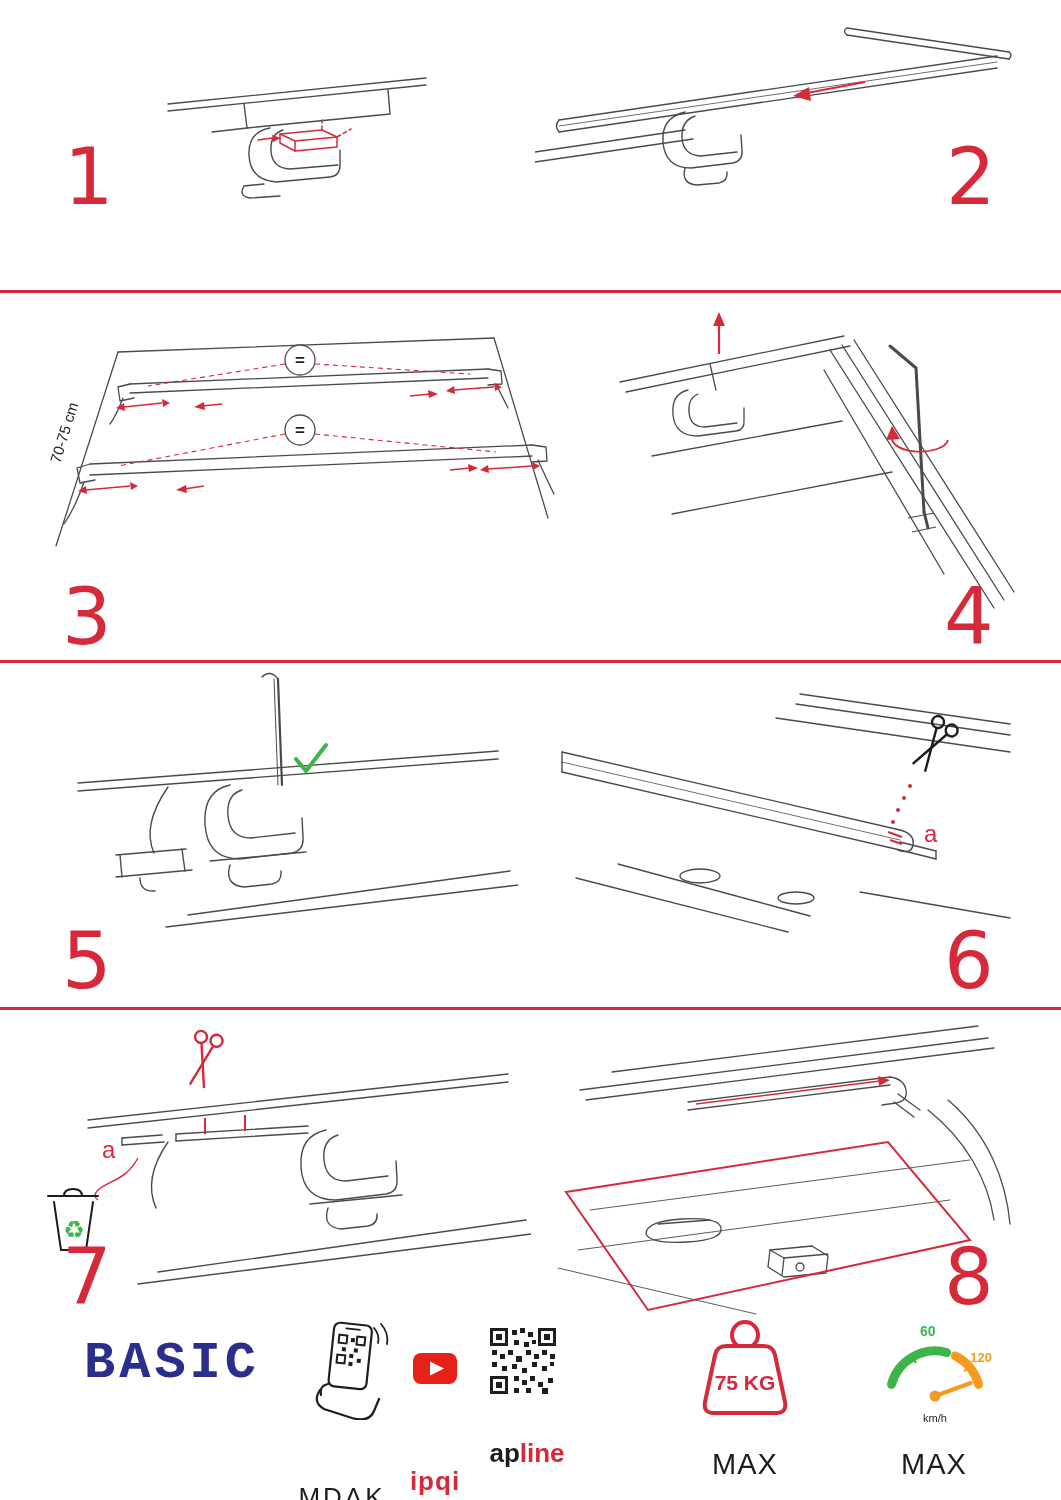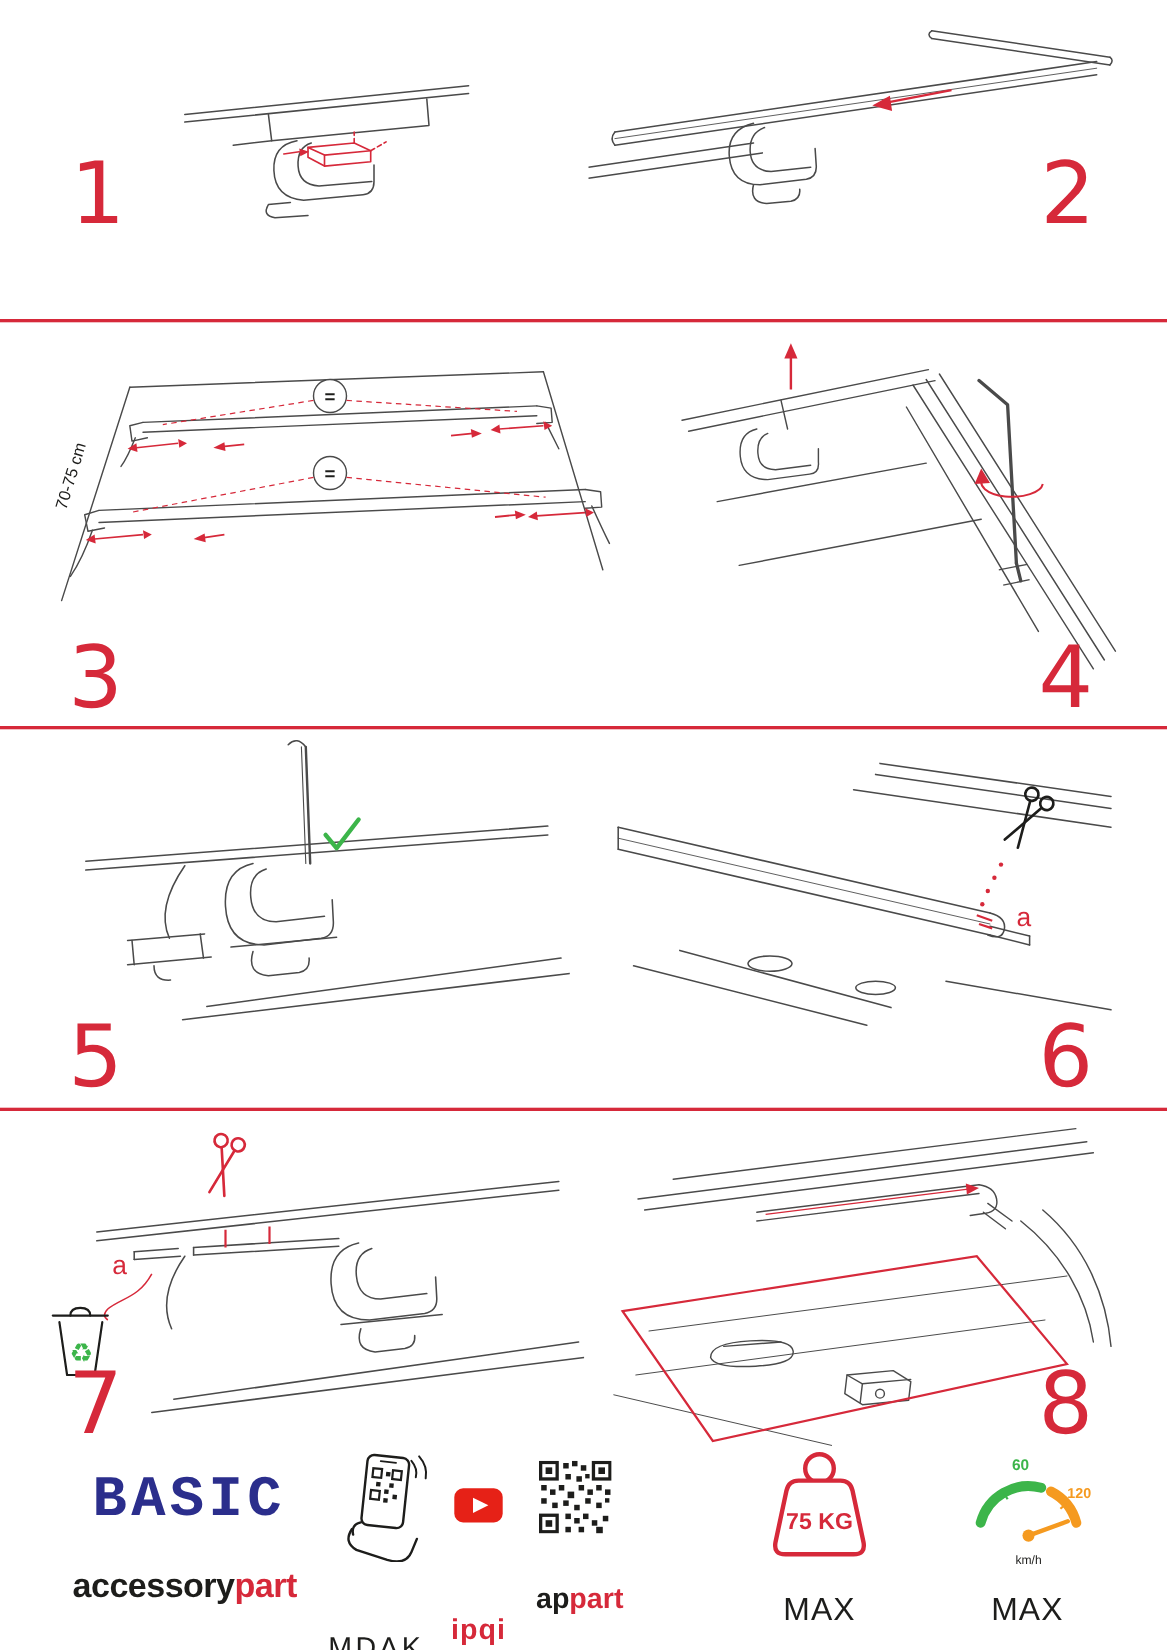--- a/index.html
+++ b/index.html
@@ -340,23 +340,20 @@
     <g>
       <path d="M150,86 L334,63" stroke="#d6293a" stroke-width="1.3" fill="none"></path>
       <polygon points="332,58 344,62 333,68" fill="#d6293a"></polygon>
     </g>
     <polygon points="20,174 342,124 424,222 102,292" stroke="#d6293a" stroke-width="2" fill="none"></polygon>
   </svg>
   <div class="step-number" style="left:944px; top:1238px;">8</div>
 
   <div class="brand-basic">BASIC</div>
 
-  <div class="wordmark">
-    <span>accessory</span><span class="red-part">part</span>
-  </div>
 
   <svg class="art" style="left:306px; top:1318px;" width="88" height="102" viewBox="0 0 88 102">
     <g stroke="#1d1d1b" stroke-width="2.2" fill="none" stroke-linecap="round" stroke-linejoin="round" transform="rotate(6 44 50)">
       <rect x="24" y="6" width="38" height="64" rx="6"></rect>
       <path d="M36,11 h14" stroke-width="1.6"></path>
     </g>
     <g transform="rotate(6 44 50)">
       <rect x="30" y="18" width="8" height="8" fill="none" stroke="#1d1d1b" stroke-width="2"></rect>
       <rect x="48" y="18" width="8" height="8" fill="none" stroke="#1d1d1b" stroke-width="2"></rect>
       <rect x="30" y="38" width="8" height="8" fill="none" stroke="#1d1d1b" stroke-width="2"></rect>
@@ -424,21 +421,21 @@
       <rect x="51" y="3" width="12" height="12"></rect>
       <rect x="3" y="51" width="12" height="12"></rect>
     </g>
     <g fill="#1d1d1b">
       <rect x="6" y="6" width="6" height="6"></rect>
       <rect x="54" y="6" width="6" height="6"></rect>
       <rect x="6" y="54" width="6" height="6"></rect>
     </g>
   </svg>
   <div class="partner-label" style="left:484px; top:1438px; width:86px; font-weight:600;">
-    <span>ap</span><span class="red-part">part</span>
+    <span>ap</span><span class="red-part">line</span>
   </div>
 
   <svg class="art" style="left:688px; top:1316px;" width="114" height="120" viewBox="0 0 114 120">
     <circle cx="57" cy="19" r="13" stroke="#d6293a" stroke-width="4" fill="none"></circle>
     <path d="M38,30 L76,30 Q85,30 87,39 L97,86 Q99,97 88,97 L26,97 Q15,97 17,86 L27,39 Q29,30 38,30 Z" stroke="#d6293a" stroke-width="4" fill="#ffffff" stroke-linejoin="round"></path>
     <text x="57" y="74" text-anchor="middle" font-size="21" font-weight="bold" fill="#d6293a">75 KG</text>
   </svg>
   <div class="max-label" style="left:688px; top:1448px; width:114px;">MAX</div>
 
   <svg class="art" style="left:874px; top:1322px;" width="120" height="110" viewBox="0 0 120 110">

